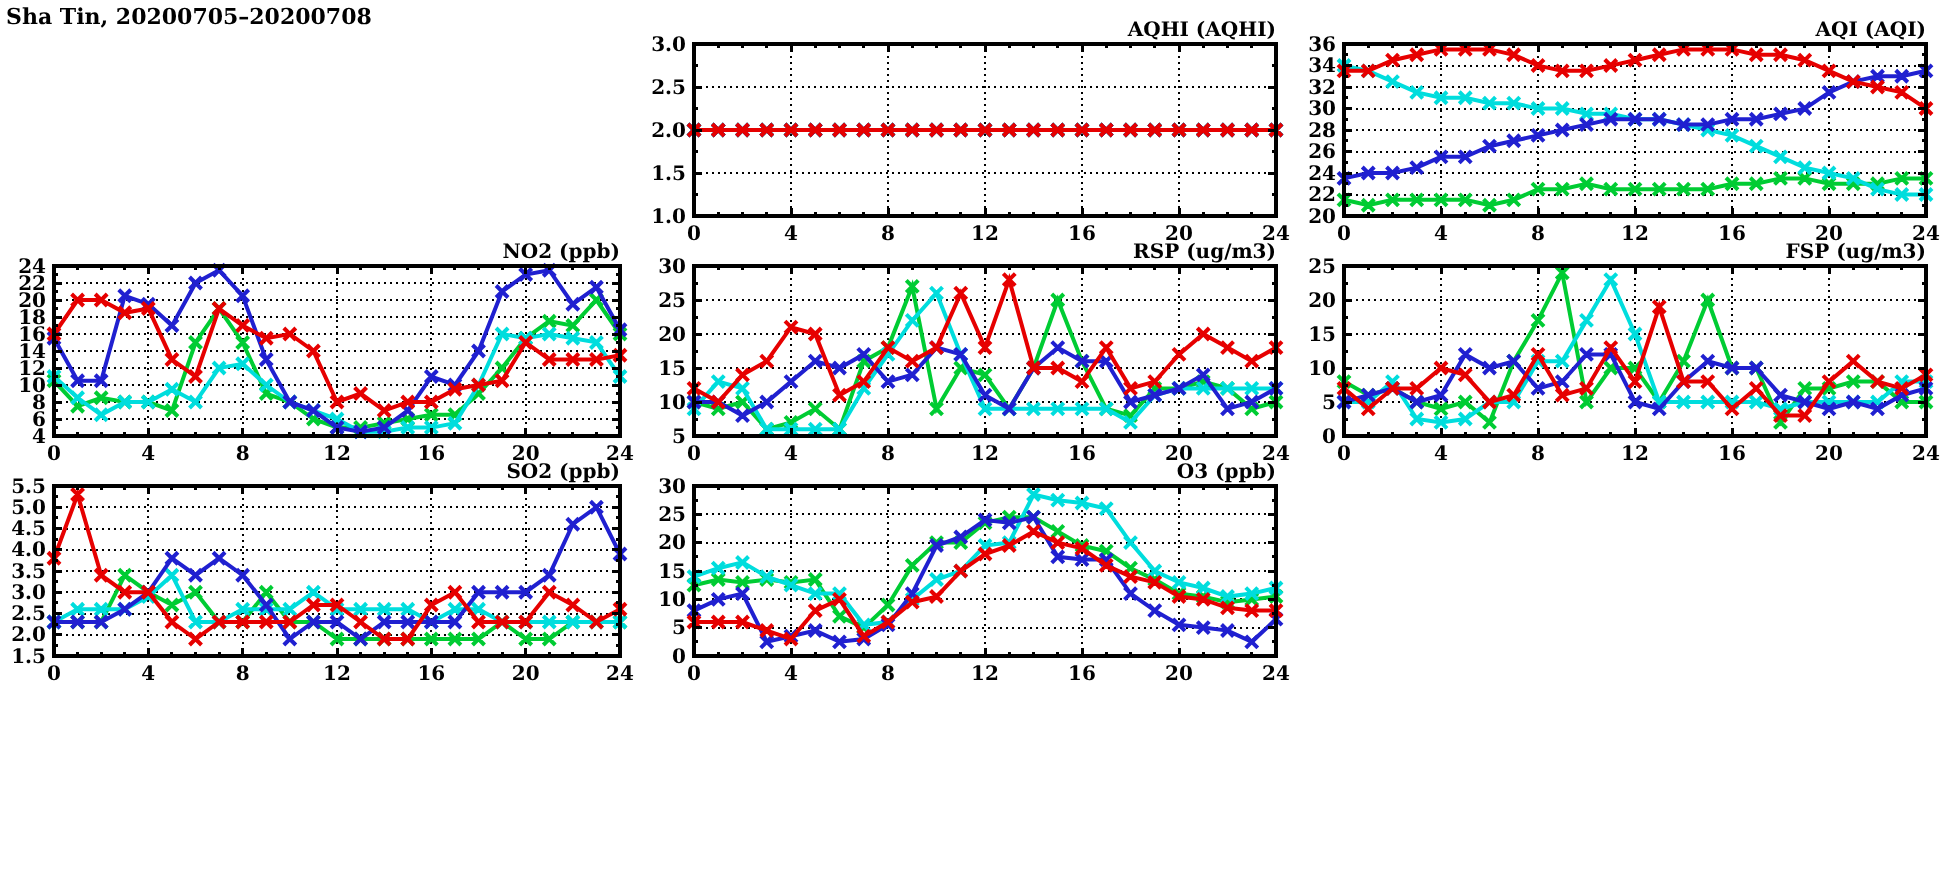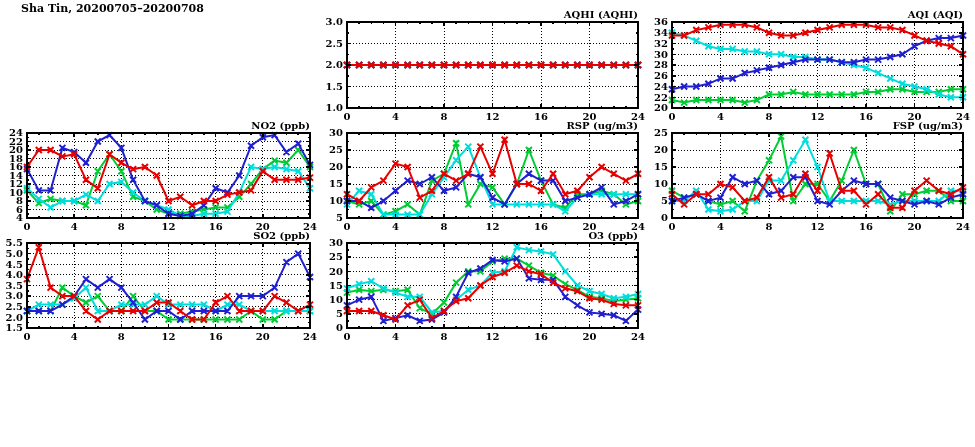--- a/index.html
+++ b/index.html
@@ -1,18 +1,18 @@
 <!DOCTYPE html>
 <html><head>
 <meta charset="utf-8">
 <style>
   html,body{margin:0;padding:0;background:#ffffff;}
   body{width:975px;height:447px;position:relative;overflow:hidden;
        font-family:"DejaVu Serif",serif;}
-  #page-title{position:absolute;left:21px;top:2px;font-weight:bold;font-size:11px;
+  #page-title{position:absolute;left:3px;top:2px;font-weight:bold;font-size:11px;
               color:#000;white-space:nowrap;}
   .chart{position:absolute;}
   .chart svg text{fill:#000;font-family:"DejaVu Serif",serif;font-weight:bold;}
   .chart svg .lbl{font-size:10px;}
   .chart svg .ttl{font-size:10px;}
 </style>
 </head>
 <body>
 
 <div id="dashboard">

